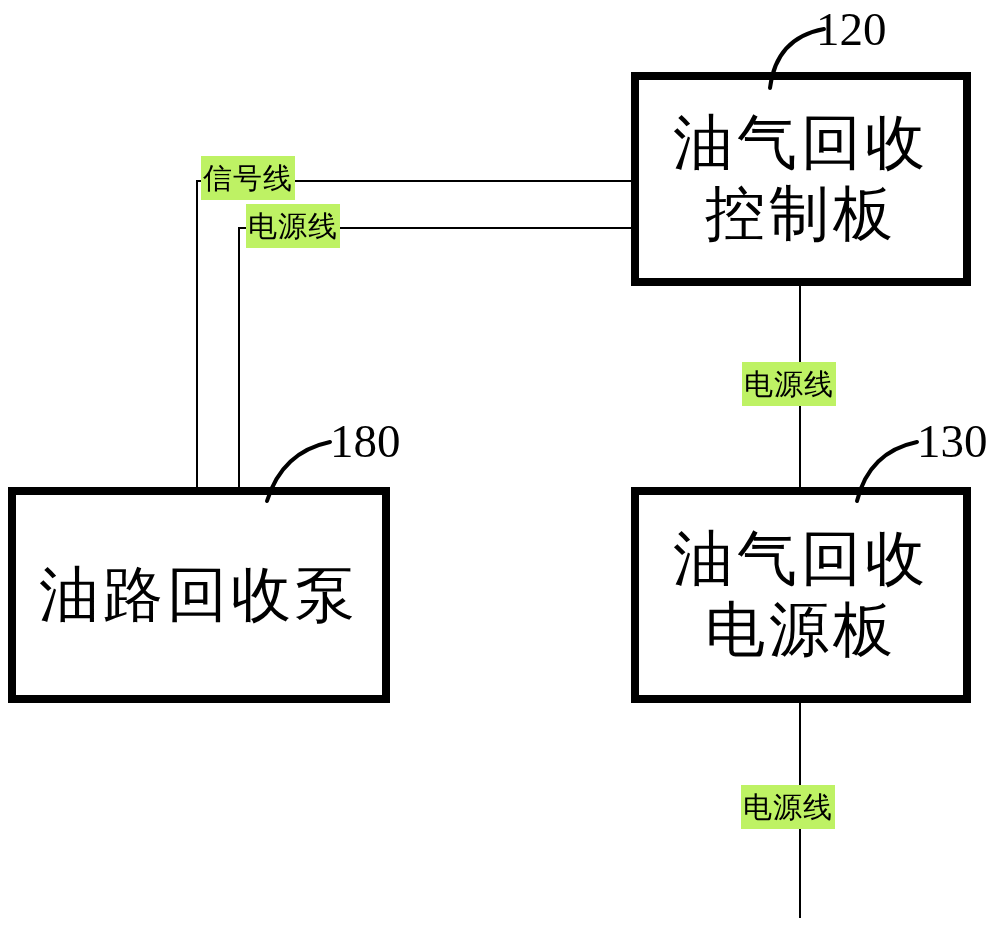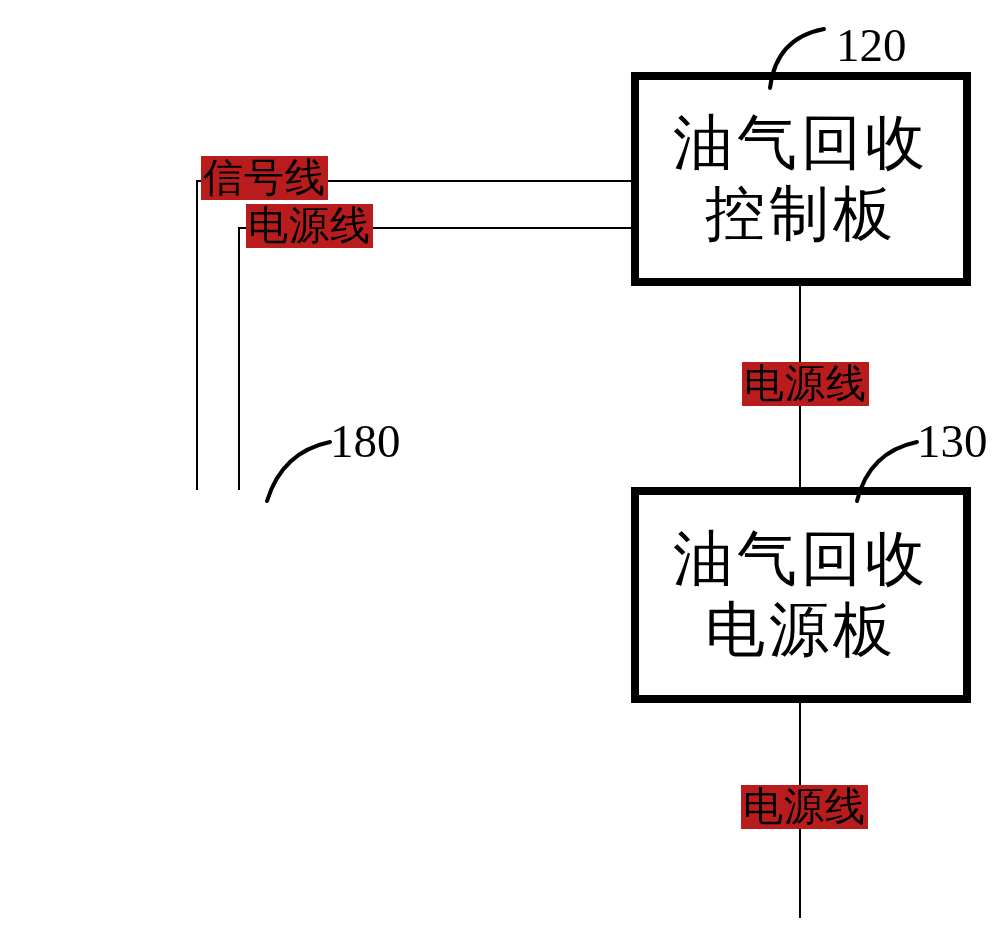--- a/index.html
+++ b/index.html
@@ -31,40 +31,40 @@
     letter-spacing: 4px;
     white-space: pre-line;
     z-index: 2;
     box-sizing: border-box;
   }
   .box-control { left: 631px; top: 72px;  width: 340px; height: 214px; }
   .box-pump    { left: 8px;   top: 487px; width: 382px; height: 216px; }
   .box-power   { left: 631px; top: 487px; width: 340px; height: 216px; }
   .wire-label {
     position: absolute;
-    font-size: 40px;
+    font-size: 29px;
     line-height: 44px;
     letter-spacing: 1px;
-    background: #b91c1c;
+    background: #bef264;
     padding: 0 2px;
     z-index: 3;
     white-space: nowrap;
   }
   .lbl-signal       { left: 201px; top: 156px; }
   .lbl-power-left   { left: 246px; top: 204px; }
   .lbl-power-middle { left: 742px; top: 362px; }
   .lbl-power-bottom { left: 741px; top: 785px; }
   .ref-num {
     position: absolute;
     font-size: 47px;
     line-height: 47px;
     z-index: 3;
     white-space: nowrap;
   }
-  .ref-120 { left: 836px; top: 6px; margin-top: 16px;   }
+  .ref-120 { left: 816px; top: 6px;   }
   .ref-110 { left: 330px; top: 418px; }
   .ref-130 { left: 917px; top: 418px; text-align: right; }
 </style>
 </head>
 <body>
 
 <div class="canvas">
 
   <svg class="wires" viewBox="0 0 997 928" xmlns="http://www.w3.org/2000/svg">
 
@@ -79,20 +79,23 @@
     <path d="M 824 29 Q 776 38 770 88" fill="none" stroke="#000000" stroke-width="4" stroke-linecap="round"></path>
     <path d="M 330 442 Q 282 452 267 501" fill="none" stroke="#000000" stroke-width="4" stroke-linecap="round"></path>
     <path d="M 917 442 Q 869 452 857 501" fill="none" stroke="#000000" stroke-width="4" stroke-linecap="round"></path>
   </svg>
 
   <div class="box box-control">
     <span>油气回收
 控制板</span>
   </div>
 
+  <div class="box box-pump">
+    <span>油路回收泵</span>
+  </div>
 
   <div class="box box-power">
     <span>油气回收
 电源板</span>
   </div>
 
   <div class="ref-num ref-120">120</div>
   <div class="ref-num ref-110">180</div>
   <div class="ref-num ref-130">130</div>
 

